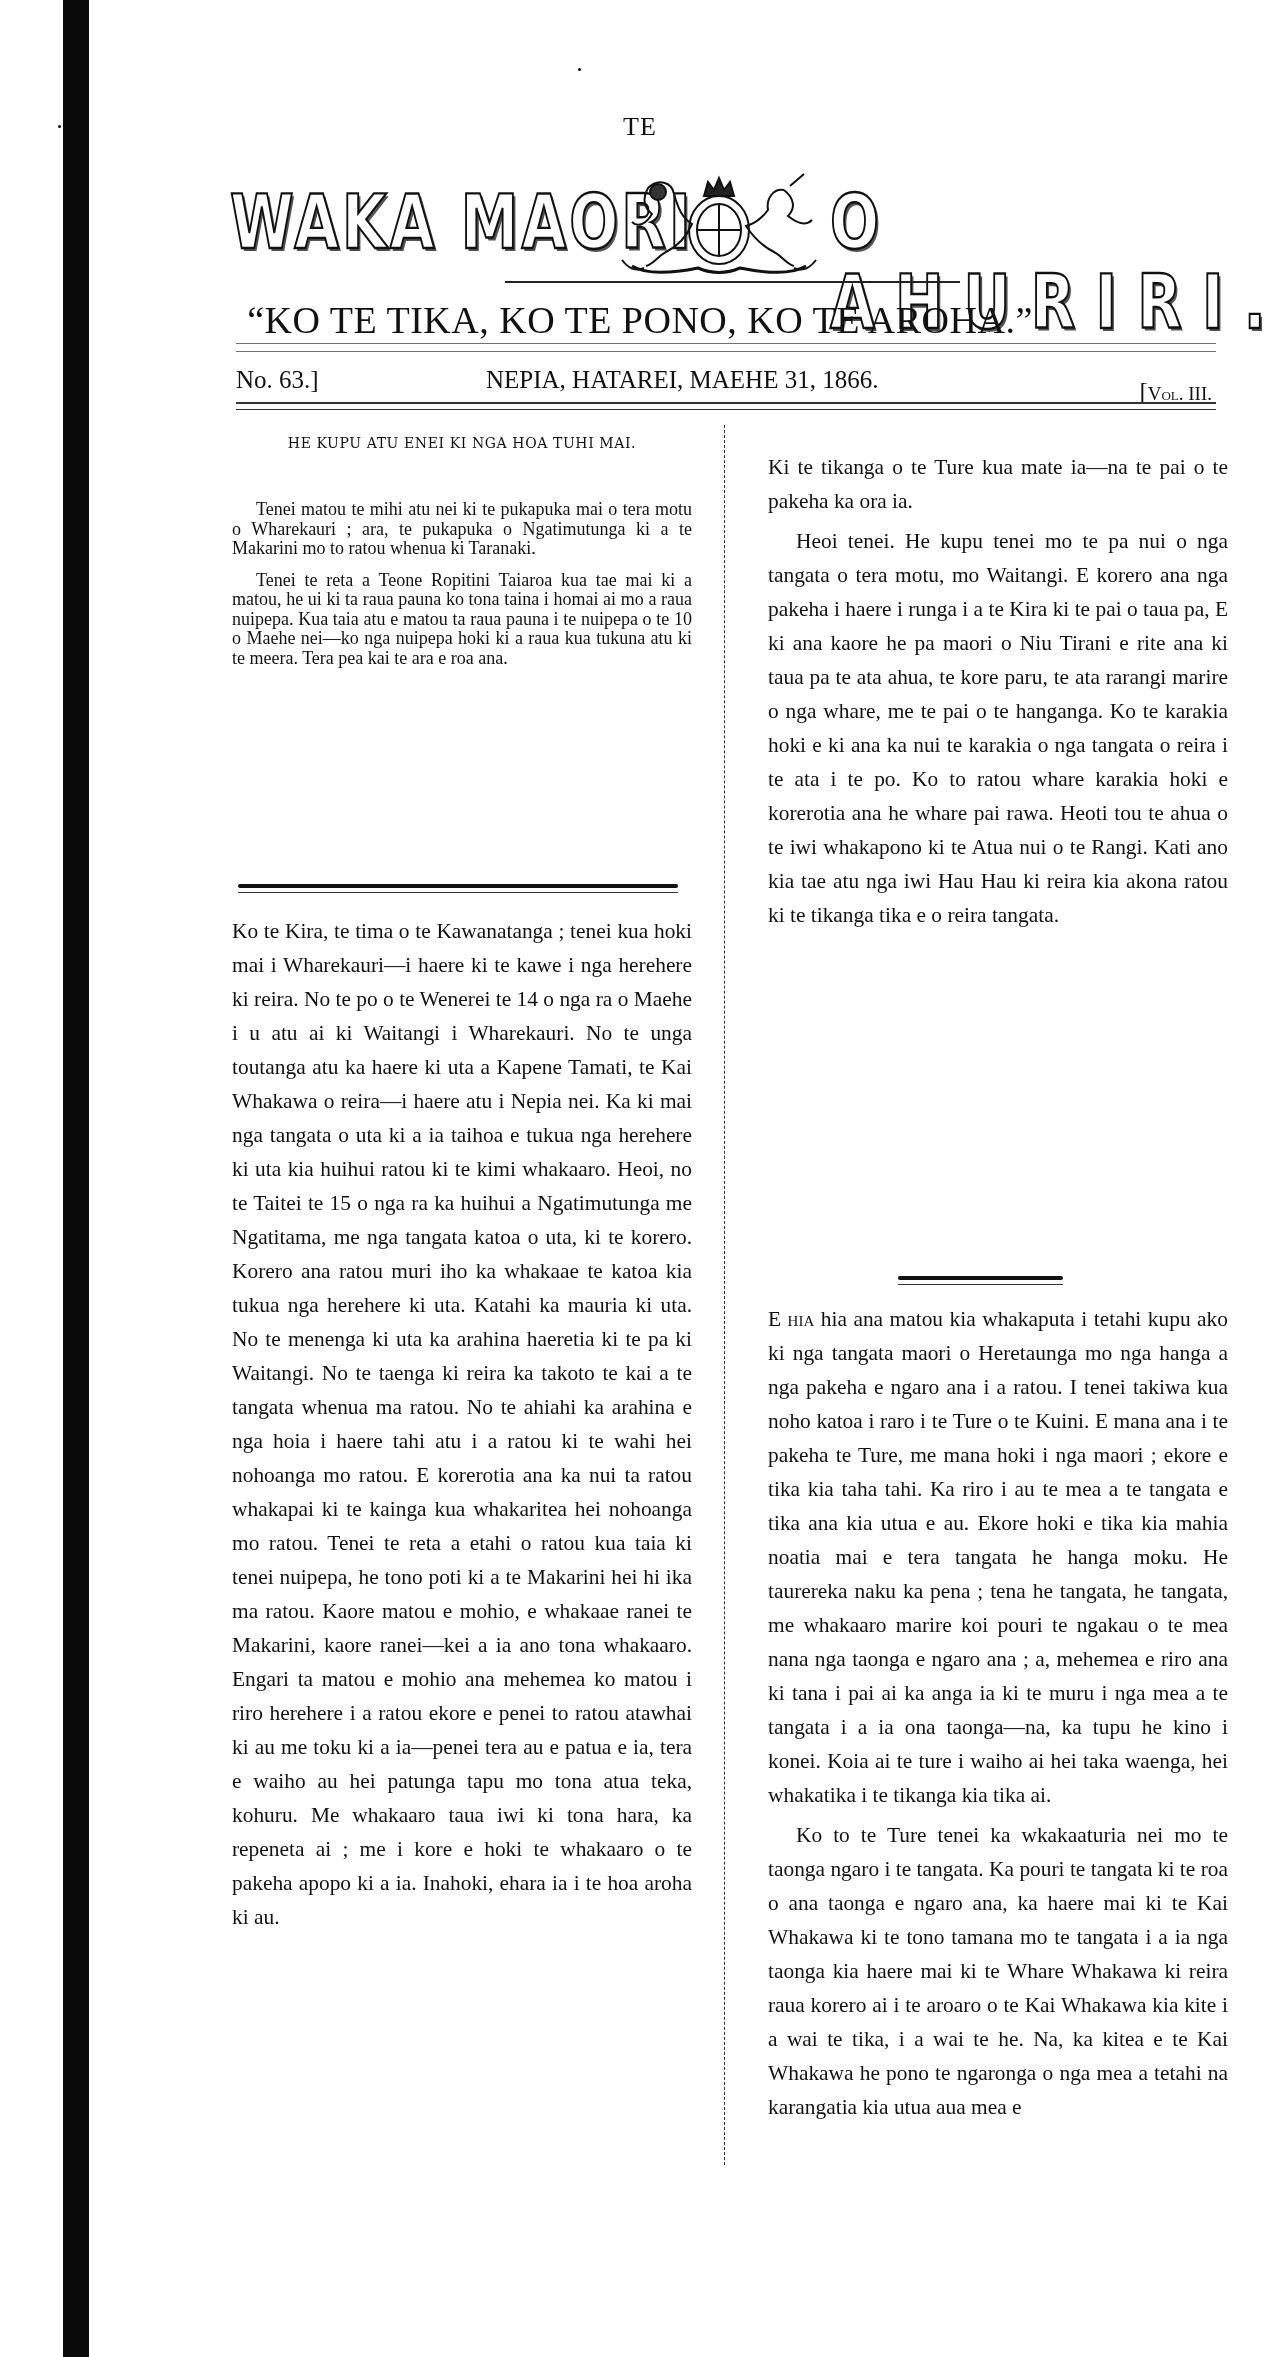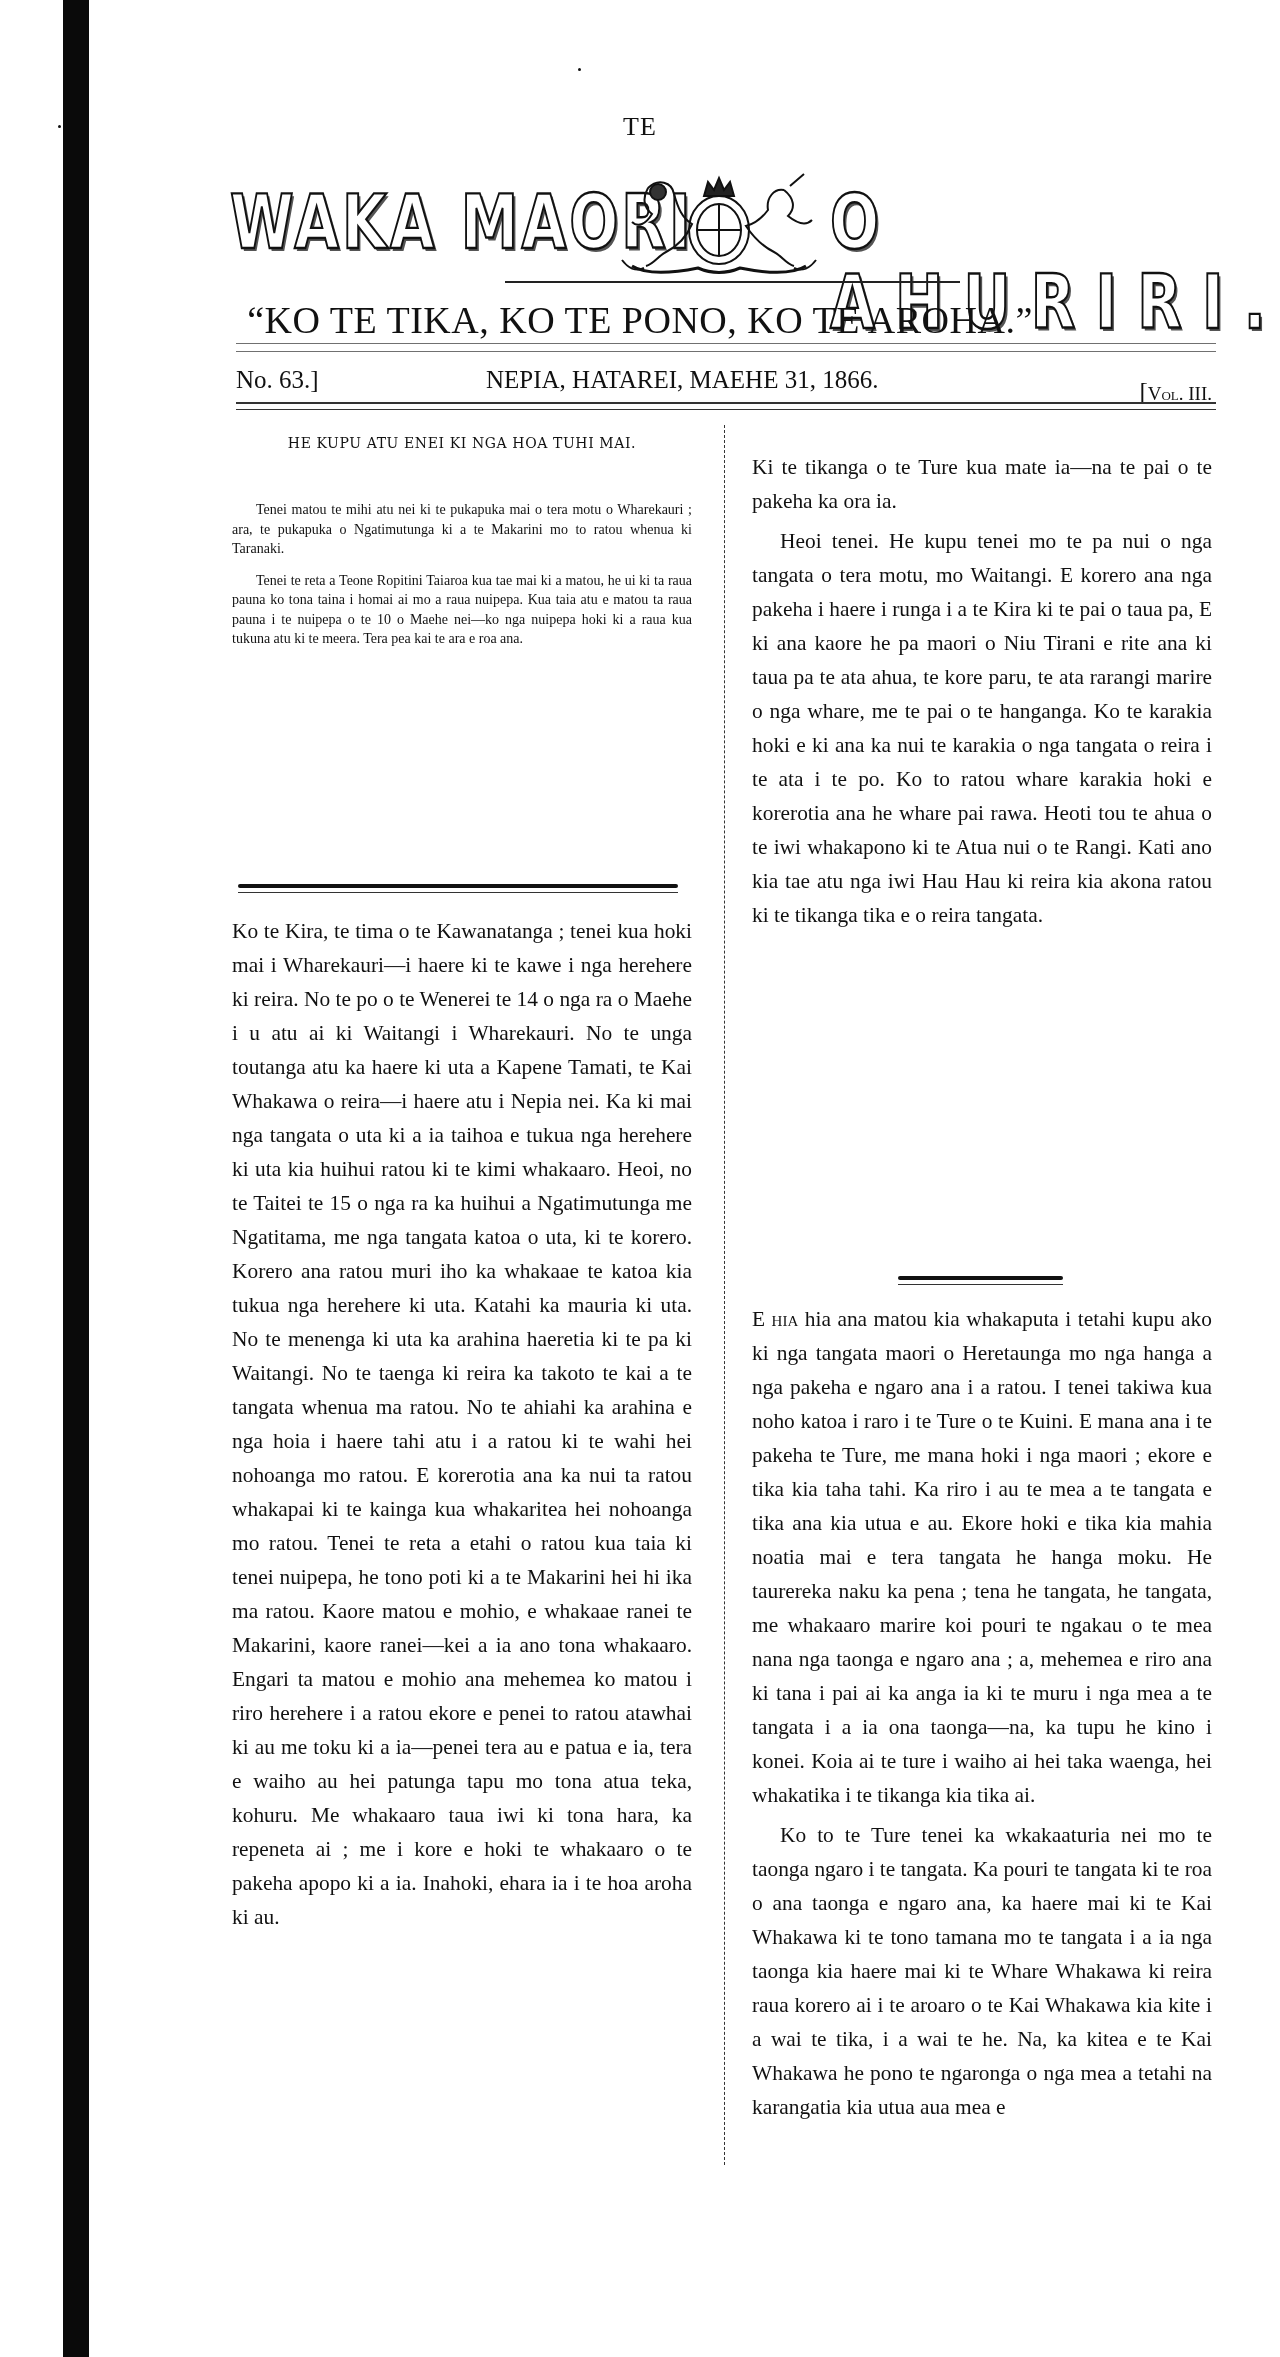--- a/index.html
+++ b/index.html
@@ -20,23 +20,23 @@
   .r3 { top: 402px; height: 2px; }
   .r4 { top: 409px; height: 1px; }
   .dateline { position: absolute; top: 366px; left: 236px; width: 980px; height: 34px; font-family: "Liberation Serif", serif; font-size: 25px; }
   .dl-no { position: absolute; left: 0; top: 0; }
   .dl-date { position: absolute; left: 250px; top: 0; }
   .dl-vol { position: absolute; right: 4px; top: 12px; }
   .dl-vol .sc { font-size: 19px; }
   .col-divider { position: absolute; left: 724px; top: 425px; width: 0; height: 1740px; border-left: 1px dashed #333; }
   .col { position: absolute; font-family: "Liberation Serif", serif; text-align: justify; }
   .col-left { left: 232px; width: 460px; }
-  .col-right { left: 752px; width: 460px; }
+  .col-right { left: 768px; width: 460px; }
   .notice-title { position: absolute; top: 428px; left: 232px; width: 460px; text-align: center; font-family: "DejaVu Serif", serif; font-size: 14px; line-height: 31px; letter-spacing: 0.6px; }
-  .notice { top: 500px; font-size: 14px; line-height: 19.5px; }
+  .notice { top: 500px; font-size: 18px; line-height: 19.5px; }
   .notice p { margin: 0 0 12px 0; text-indent: 24px; }
   .double-rule { position: absolute; width: 440px; }
   .double-rule .a { height: 4px; background: #111; border-radius: 2px; }
   .double-rule .b { height: 1px; background: #333; margin-top: 4px; }
   .dr-left { left: 238px; top: 884px; }
   .dr-right { left: 898px; top: 1276px; width: 165px; }
   .article { font-size: 21.4px; line-height: 34px; }
   .article p { margin: 0 0 6px 0; text-indent: 28px; }
   .article p.first { text-indent: 0; }
   .art-left { top: 914px; }

